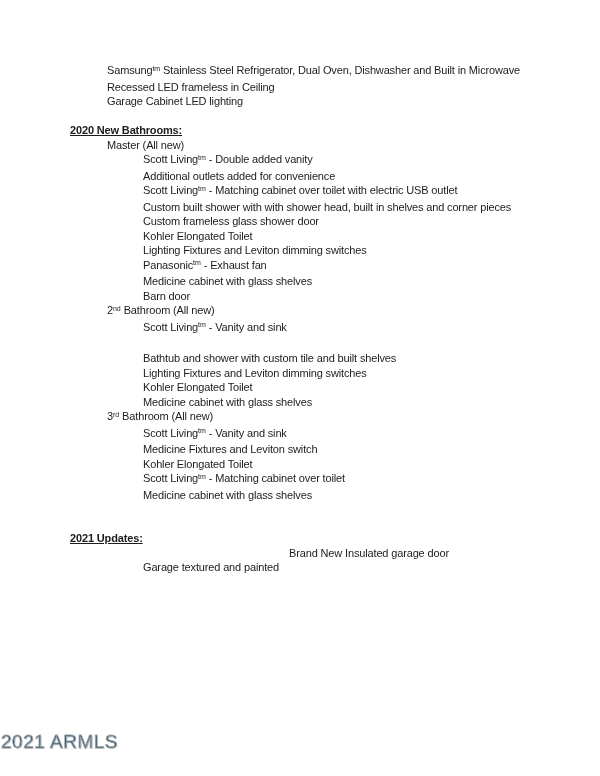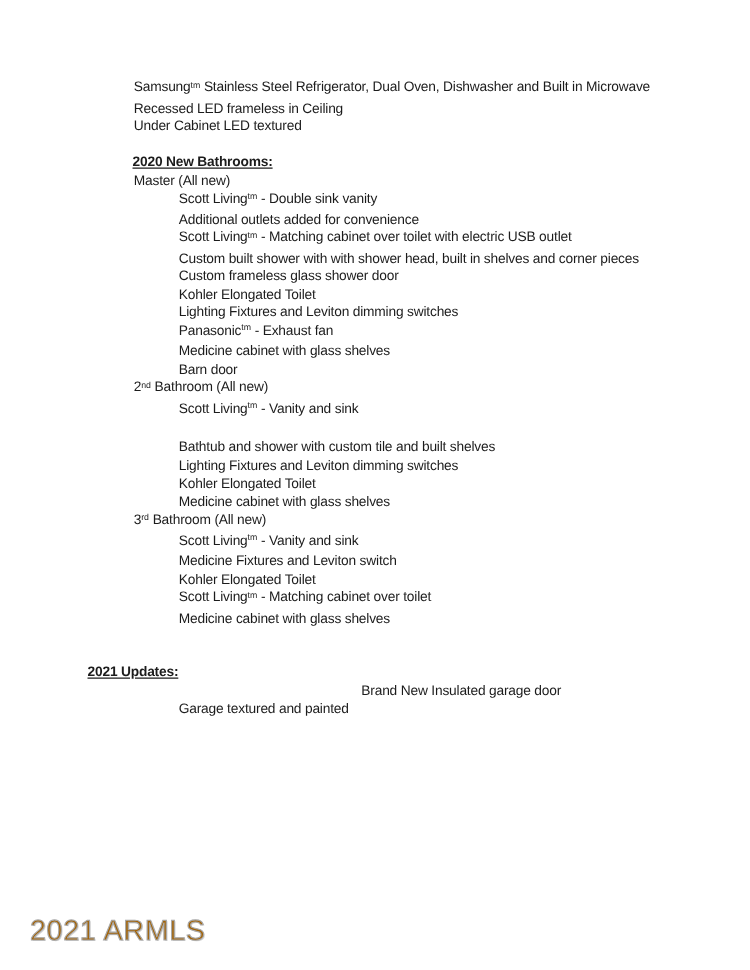--- a/index.html
+++ b/index.html
@@ -41,42 +41,41 @@
     font-size: 7px;
     position: relative;
     top: -3.5px;
     letter-spacing: 0;
     vertical-align: baseline;
   }
   .watermark {
     position: absolute;
     left: 1px;
     top: 731px;
-    font-size: 23px;
+    font-size: 19px;
     font-weight: normal;
     letter-spacing: 0.5px;
-    color: #a16207;
+    color: #0c4a6e;
     -webkit-text-stroke: 0.9px var(--wm-color, #a8a8a8);
     text-shadow: 1px 1px 0 #d9d9d9;
     user-select: none;
-    padding-left: 23px;
   }
 </style>
 </head>
 <body>
 
 <div class="page">
   <div class="doc-content">
       <div class="line" style="padding-left: 37px;"><span>Samsung</span><sup>tm</sup><span> Stainless Steel Refrigerator, Dual Oven, Dishwasher and Built in Microwave</span></div>
       <div class="line" style="padding-left: 37px;"><span>Recessed LED frameless in Ceiling</span></div>
-      <div class="line" style="padding-left: 37px;"><span>Under Cabinet LED textured</span></div>
+      <div class="line" style="padding-left: 37px;"><span>Garage Cabinet LED lighting</span></div>
       <div class="line">&nbsp;</div>
-      <div class="line heading" style="padding-left: 0px; margin-left: 36px;"><span>2020 New Bathrooms:</span></div>
+      <div class="line heading" style="padding-left: 0px;"><span>2020 New Bathrooms:</span></div>
       <div class="line" style="padding-left: 37px;"><span>Master (All new)</span></div>
-      <div class="line" style="padding-left: 73px;"><span>Scott Living</span><sup>tm</sup><span> - Double sink vanity</span></div>
+      <div class="line" style="padding-left: 73px;"><span>Scott Living</span><sup>tm</sup><span> - Double added vanity</span></div>
       <div class="line" style="padding-left: 73px;"><span>Additional outlets added for convenience</span></div>
       <div class="line" style="padding-left: 73px;"><span>Scott Living</span><sup>tm</sup><span> - Matching cabinet over toilet with electric USB outlet</span></div>
       <div class="line" style="padding-left: 73px;"><span>Custom built shower with with shower head, built in shelves and corner pieces</span></div>
       <div class="line" style="padding-left: 73px;"><span>Custom frameless glass shower door</span></div>
       <div class="line" style="padding-left: 73px;"><span>Kohler Elongated Toilet</span></div>
       <div class="line" style="padding-left: 73px;"><span>Lighting Fixtures and Leviton dimming switches</span></div>
       <div class="line" style="padding-left: 73px;"><span>Panasonic</span><sup>tm</sup><span> - Exhaust fan</span></div>
       <div class="line" style="padding-left: 73px;"><span>Medicine cabinet with glass shelves</span></div>
       <div class="line" style="padding-left: 73px;"><span>Barn door</span></div>
       <div class="line" style="padding-left: 37px;"><span>2</span><sup>nd</sup><span> Bathroom (All new)</span></div>

